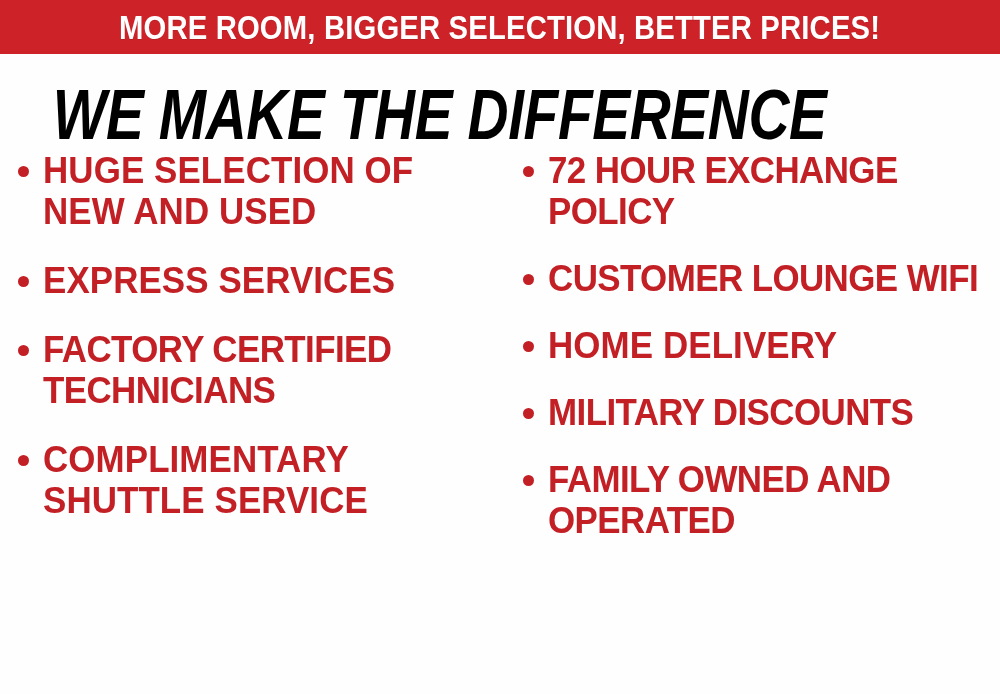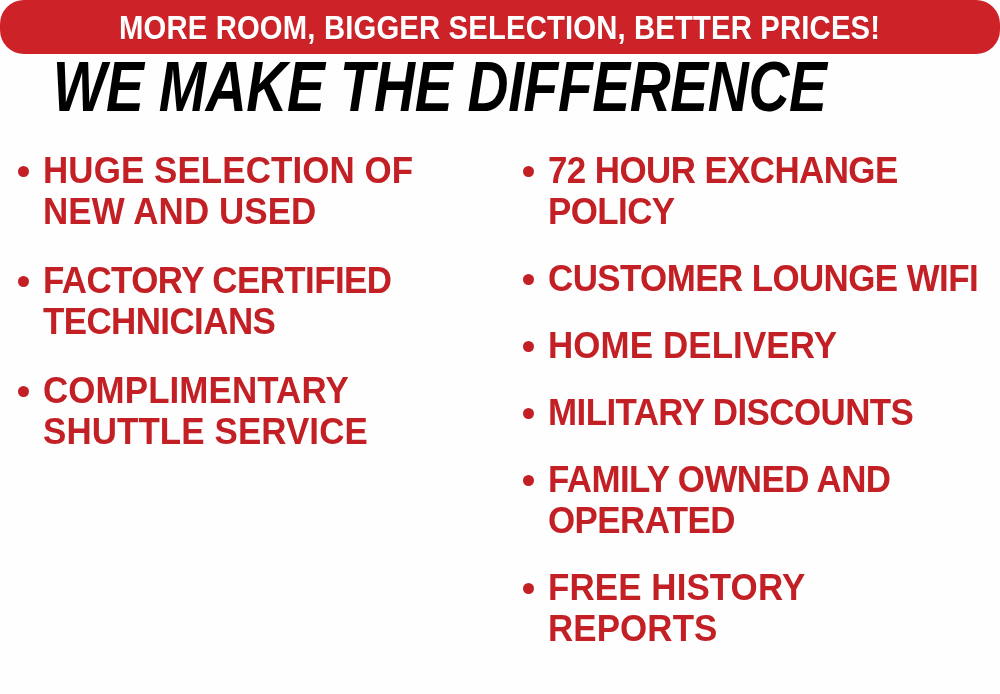--- a/index.html
+++ b/index.html
@@ -46,21 +46,21 @@
     white-space: nowrap;
     transform: scaleX(0.86);
     transform-origin: center center;
     text-shadow: 0 1px 0 rgba(0,0,0,0.10);
   }
 
   
   .headline {
     position: absolute;
     left: 0;
-    top: 48px;
+    top: 76px;
     width: 880px;
     height: 78px;
     display: flex;
     align-items: center;
     justify-content: center;
     overflow: hidden;
     text-align: right;
   }
   .headline-text {
     color: #000000;
@@ -133,37 +133,41 @@
   }
 
   
   .tight { letter-spacing: -0.6px; }
 </style>
 </head>
 <body>
 
 <div id="poster" style="background: rgb(254, 254, 254);">
 
-  <div class="banner" style="background: rgb(206, 34, 41); border-radius: 24px;">
+  <div class="banner" style="background: rgb(206, 34, 41);">
     <div class="banner-text" style="color: rgb(255, 255, 255);">MORE ROOM, BIGGER SELECTION, BETTER PRICES!</div>
   </div>
 
   <div class="headline">
     <div class="headline-text" style="color: rgb(0, 0, 0);">WE MAKE THE DIFFERENCE</div>
   </div>
 
   <div class="columns">
 
     <div class="column column-left">
 
       <div class="bullet-item">
         <span class="bullet-dot" style="background: rgb(195, 32, 38);"></span>
         <span class="bullet-label" style="color: rgb(195, 32, 38);">HUGE SELECTION OF NEW AND USED</span>
       </div>
 
+      <div class="bullet-item">
+        <span class="bullet-dot" style="background: rgb(195, 32, 38);"></span>
+        <span class="bullet-label" style="color: rgb(195, 32, 38);">EXPRESS SERVICES</span>
+      </div>
 
       <div class="bullet-item">
         <span class="bullet-dot" style="background: rgb(195, 32, 38);"></span>
         <span class="bullet-label tight" style="color: rgb(195, 32, 38);">FACTORY CERTIFIED TECHNICIANS</span>
       </div>
 
 
       <div class="bullet-item">
         <span class="bullet-dot" style="background: rgb(195, 32, 38);"></span>
         <span class="bullet-label" style="color: rgb(195, 32, 38);">COMPLIMENTARY SHUTTLE SERVICE</span>
@@ -191,22 +195,18 @@
       <div class="bullet-item">
         <span class="bullet-dot" style="background: rgb(195, 32, 38);"></span>
         <span class="bullet-label tight" style="color: rgb(195, 32, 38);">MILITARY DISCOUNTS</span>
       </div>
 
       <div class="bullet-item">
         <span class="bullet-dot" style="background: rgb(195, 32, 38);"></span>
         <span class="bullet-label tight" style="color: rgb(195, 32, 38);">FAMILY OWNED AND OPERATED</span>
       </div>
 
-      <div class="bullet-item">
-        <span class="bullet-dot" style="background: rgb(195, 32, 38);"></span>
-        <span class="bullet-label" style="color: rgb(195, 32, 38);">FREE HISTORY REPORTS</span>
-      </div>
 
     </div>
 
   </div>
 
 </div>
 
 </body></html>

